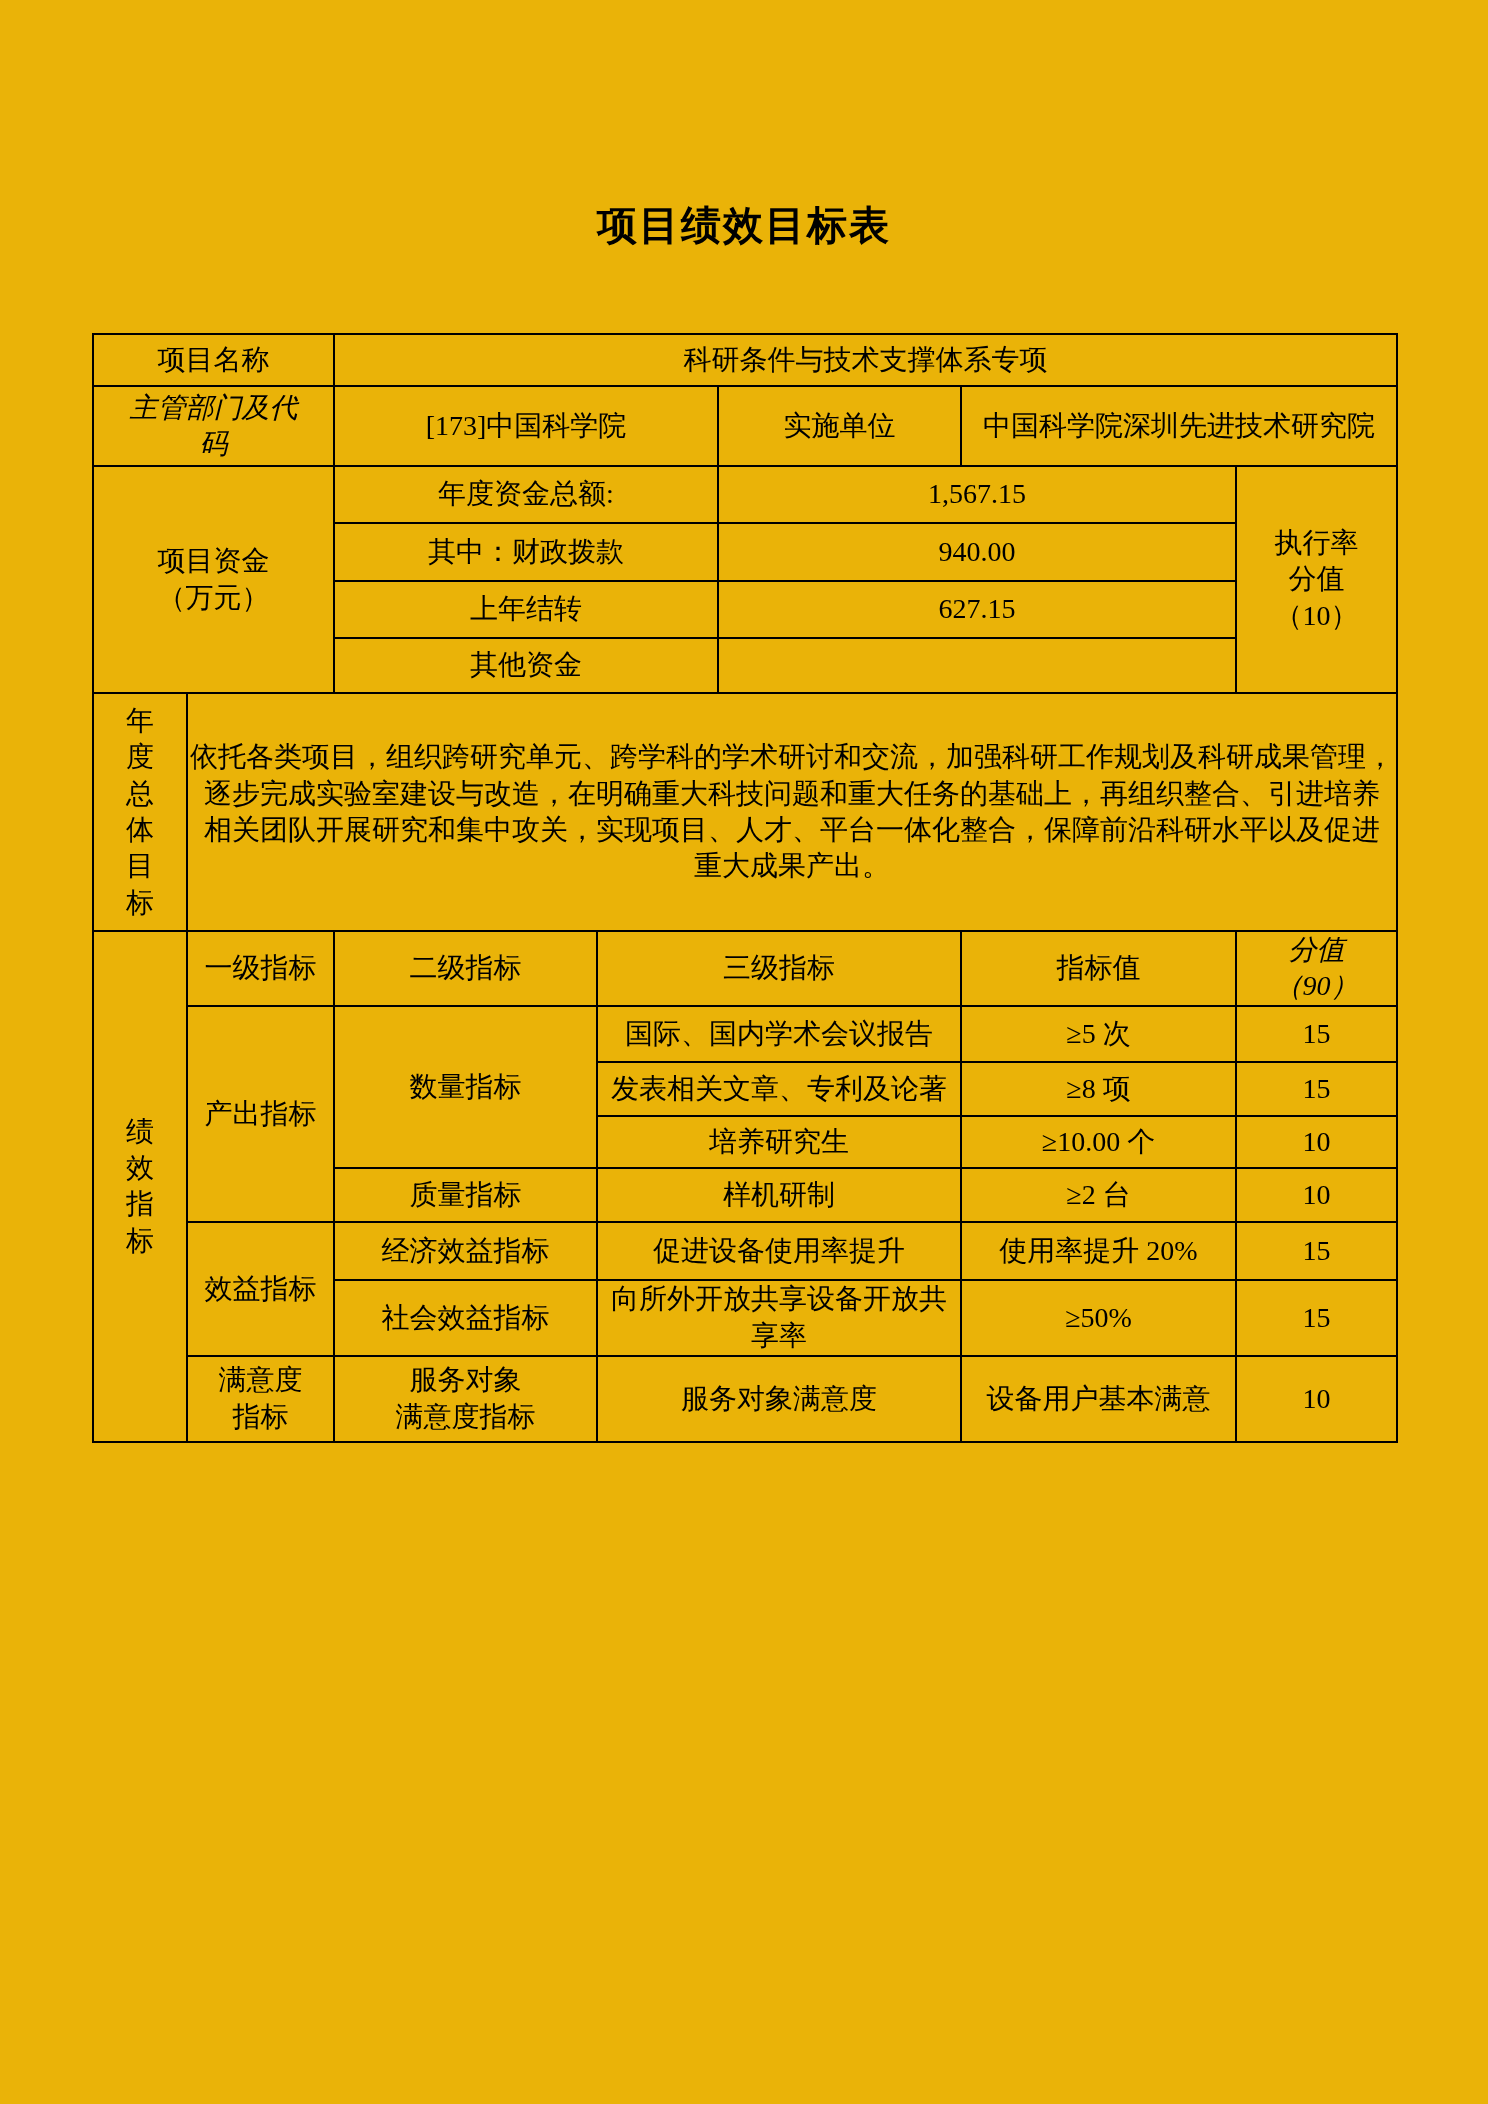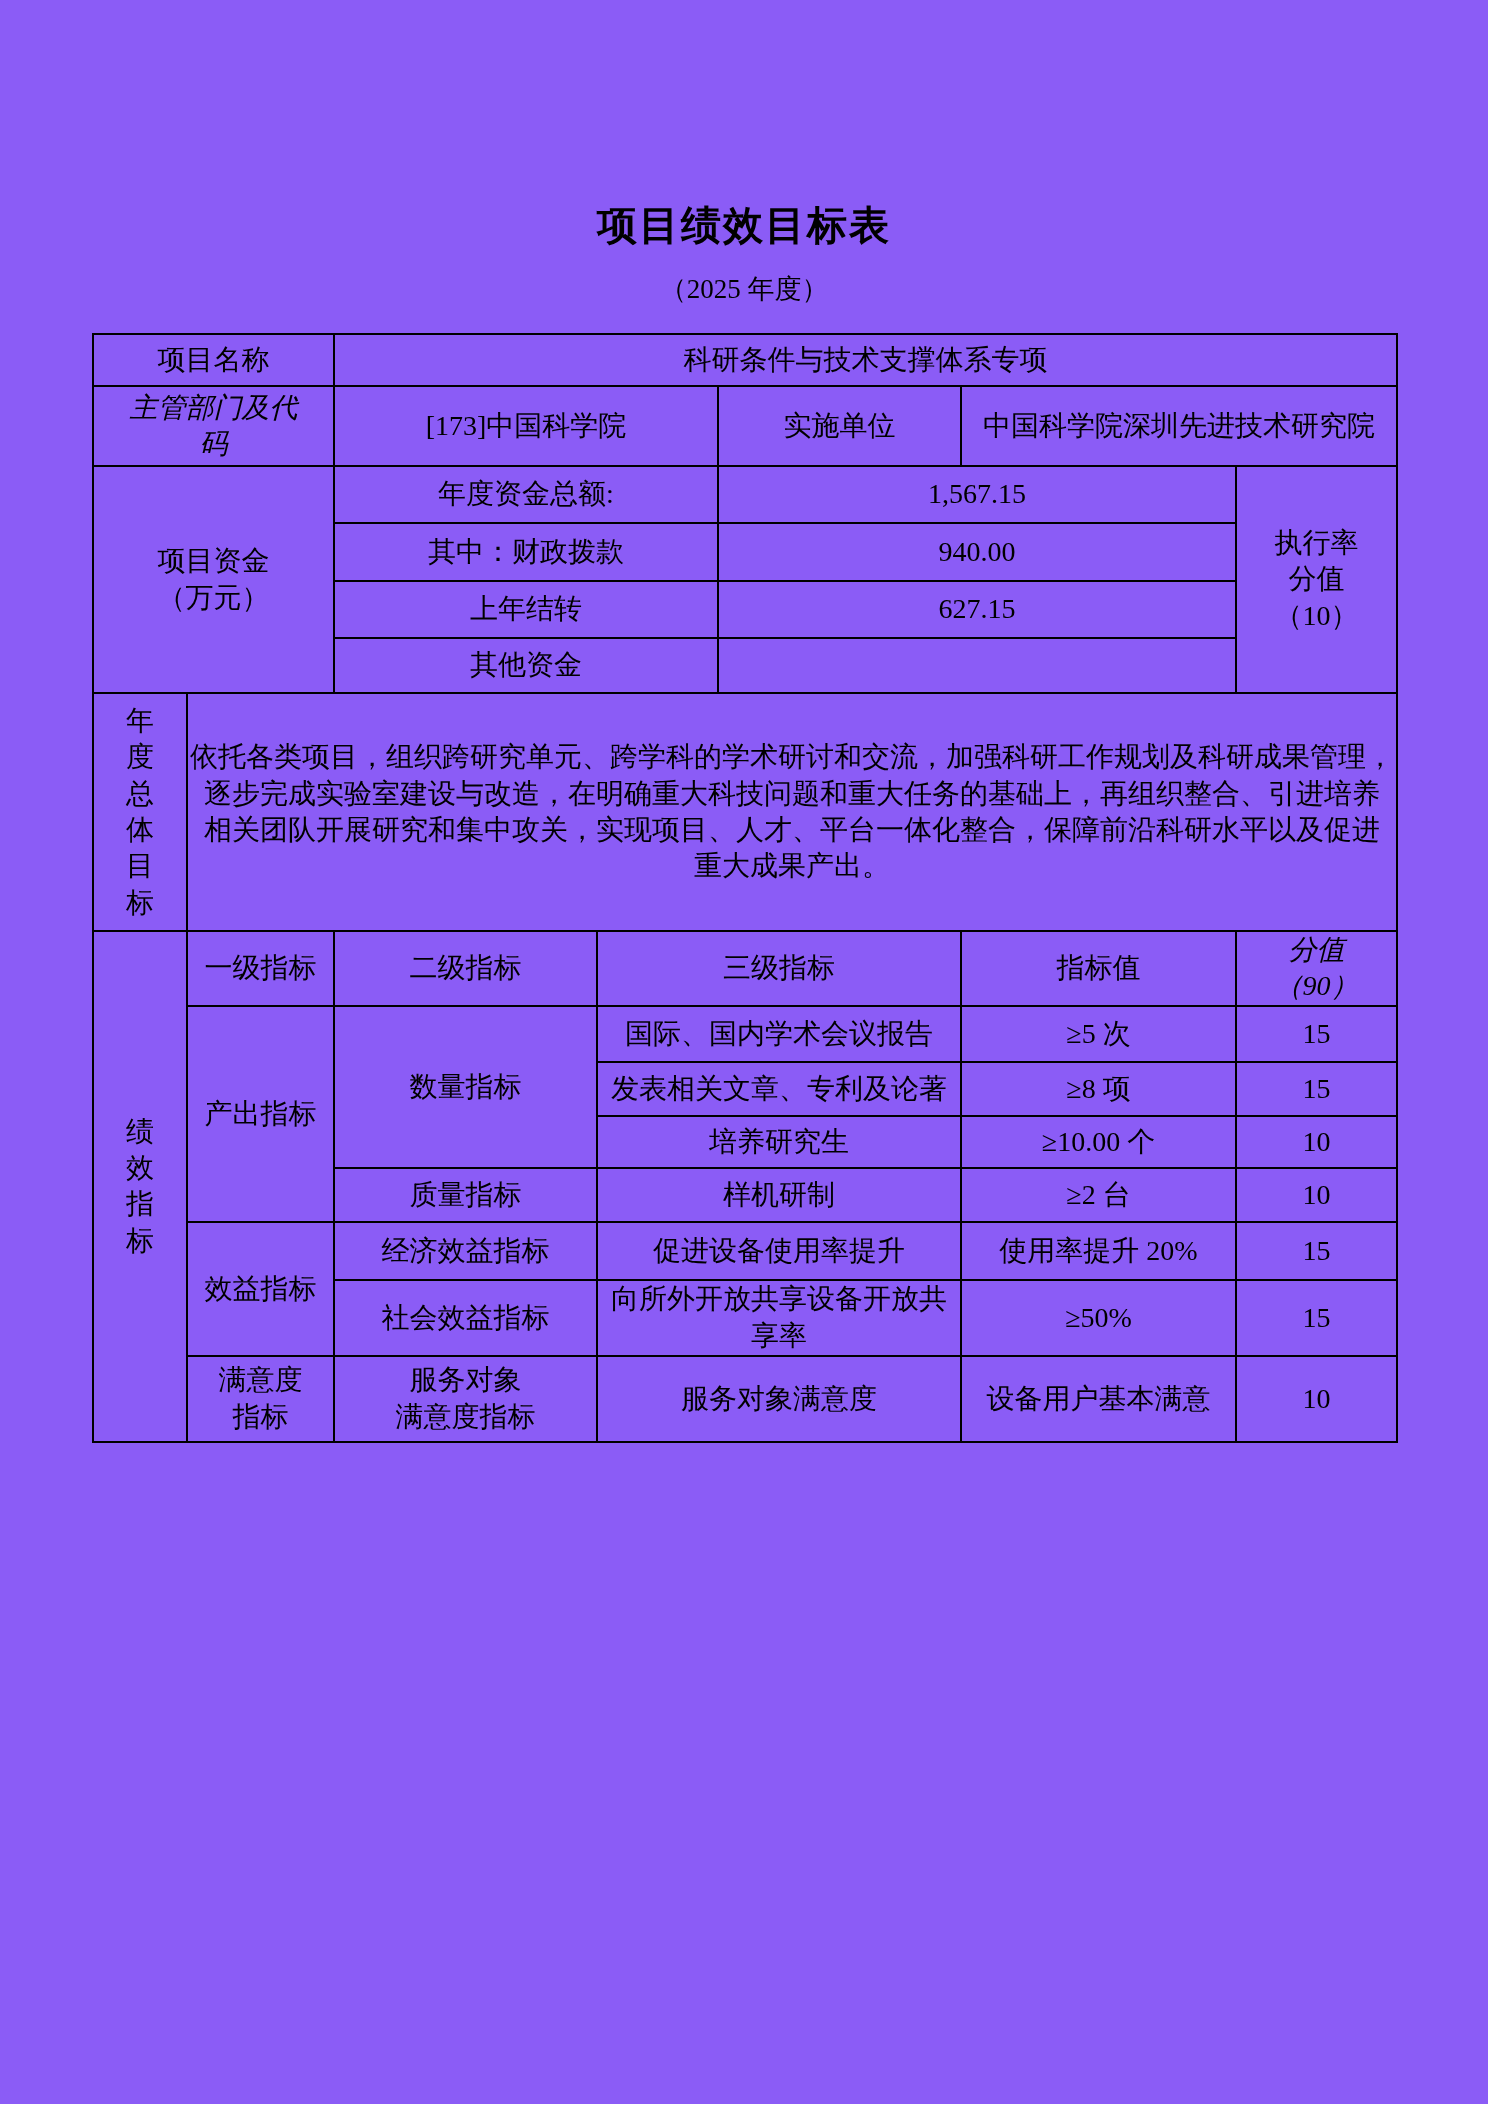--- a/index.html
+++ b/index.html
@@ -2,21 +2,21 @@
 <html><head>
 <meta charset="utf-8">
 <style>
   * { margin: 0; padding: 0; box-sizing: border-box; }
   html, body { background: #888; }
   .page {
     position: relative;
     width: 1488px;
     height: 2104px;
     margin: 0 auto;
-    background: #8b5cf6;
+    background: #eab308;
     color: #000;
     font-family: "Liberation Serif", serif;
     overflow: hidden;
   }
   .doc-title {
     position: absolute;
     top: 198px;
     left: 0;
     width: 100%;
     text-align: center;
@@ -78,21 +78,20 @@
     text-align: center;
     font-size: 22px;
   }
 </style>
 </head>
 <body>
 
 <div class="page">
 
   <div class="doc-title">项目绩效目标表</div>
-  <div class="doc-subtitle">（2025 年度）</div>
 
   <table class="perf">
     <colgroup>
       <col style="width:94px">
       <col style="width:147px">
       <col style="width:263px">
       <col style="width:121px">
       <col style="width:243px">
       <col style="width:275px">
       <col style="width:161px">

